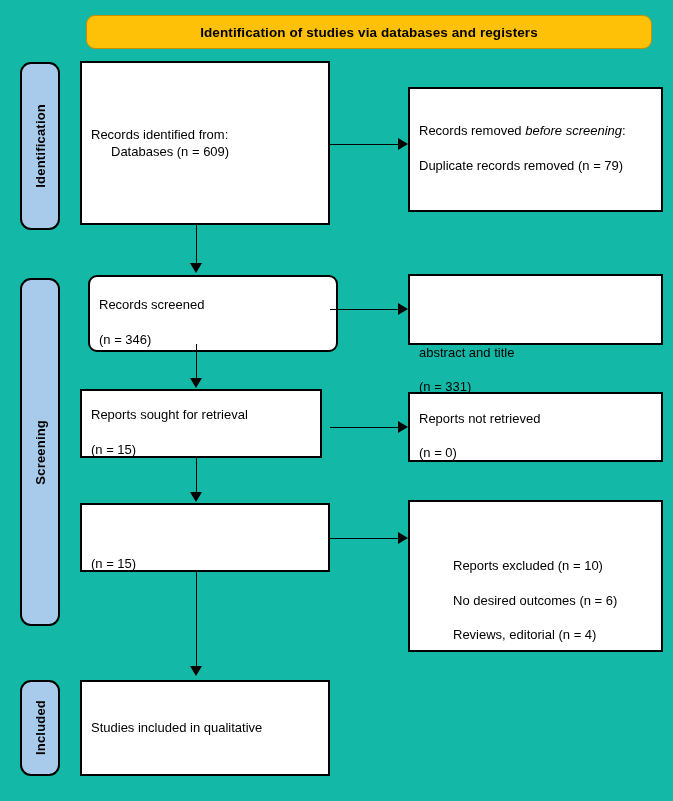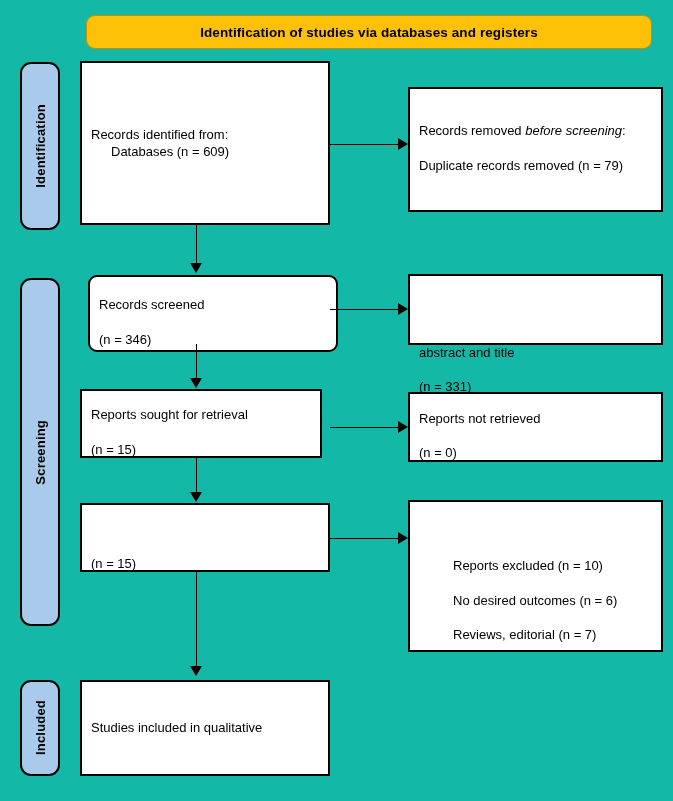--- a/index.html
+++ b/index.html
@@ -190,21 +190,21 @@
     <div class="box-text">
       <br>
       <span>(n = 15)</span>
     </div>
   </div>
 
   <div class="box valign-top" style="left:408px; top:500px; width:255px; height:152px;padding-left:34px;">
     <div class="box-text" style="padding-top:38px;">
       <span>Reports excluded (n = 10)</span><br>
       <span>No desired outcomes (n = 6)</span><br>
-      <span>Reviews, editorial (n = 7)</span>
+      <span>Reviews, editorial (n = 4)</span>
     </div>
   </div>
 
   <div class="conn-h" style="left:330px; top:538px; width:70px;"></div>
   <div class="arrowhead-right" style="left:398px; top:532px;"></div>
 
   <div class="conn-v" style="left:196px; top:572px; height:96px;"></div>
   <div class="arrowhead-down" style="left:190px; top:666px;"></div>
 
   <div class="box valign-center" style="left:80px; top:680px; width:250px; height:96px;">

